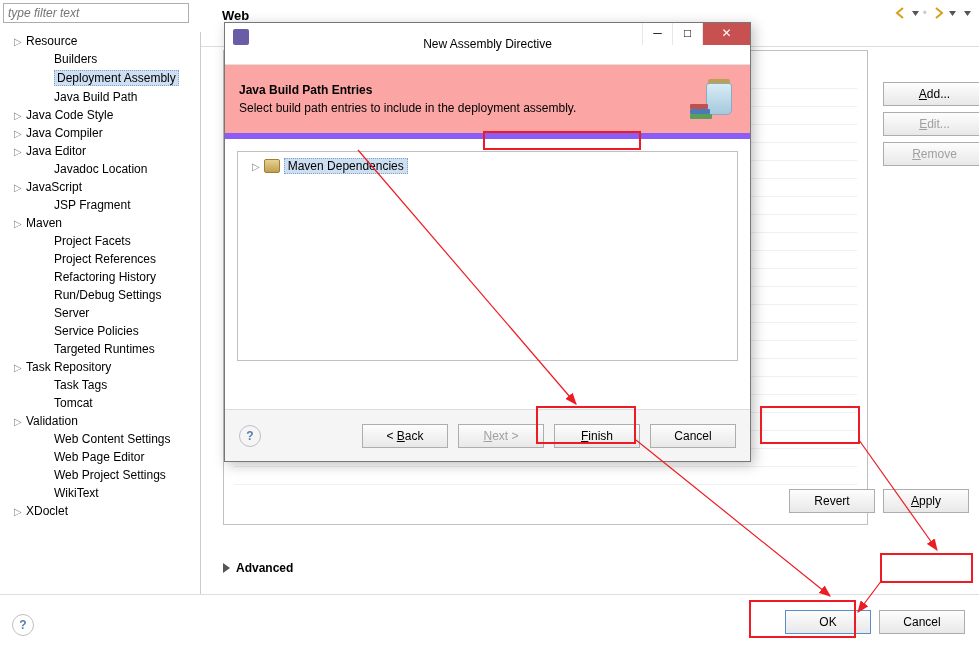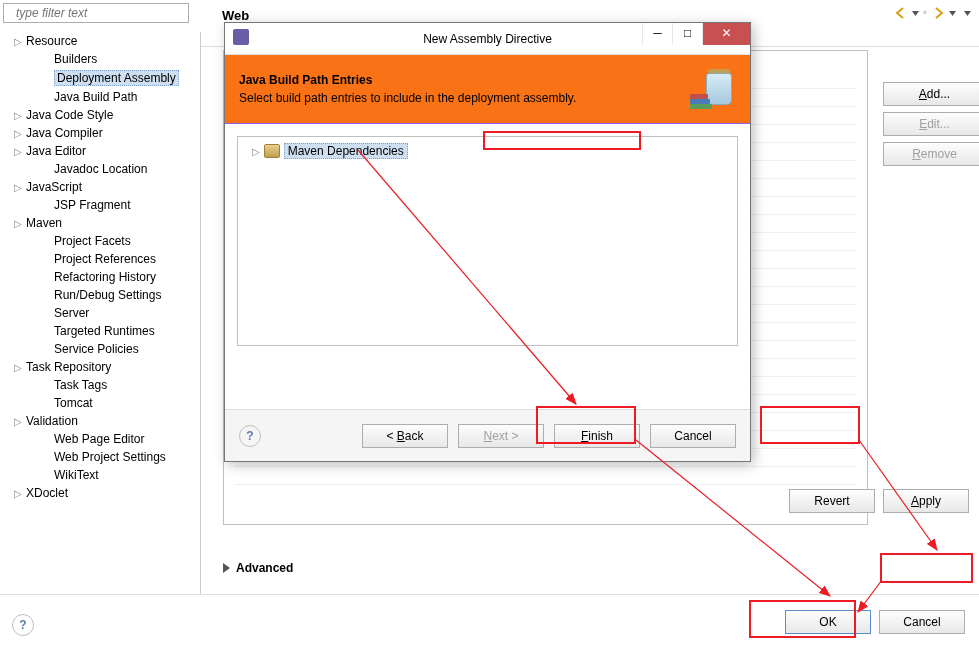--- a/index.html
+++ b/index.html
@@ -1,17 +1,17 @@
 <!DOCTYPE html>
 <html><head>
 <meta charset="utf-8">
 <style>
 * { box-sizing: border-box; font-family: Tahoma, sans-serif; font-size: 12px; }
 body { margin: 0; background: #fff; width: 979px; height: 654px; position: relative; overflow: hidden; }
-.filter-input { position: absolute; left: 3px; top: 3px; width: 186px; height: 20px; border: 1px solid #abadb3; font-style: italic; color: #4c1d95; padding: 2px 12px; }
+.filter-input { position: absolute; left: 3px; top: 3px; width: 186px; height: 20px; border: 1px solid #abadb3; font-style: italic; color: #4c1d95; padding: 2px 4px; }
 .heading { position: absolute; left: 222px; top: 8px; font-weight: bold; font-size: 13px; }
 .nav-arrows { position: absolute; right: 8px; top: 6px; display: flex; gap: 4px; align-items: center; }
 .nav-arrow { width: 14px; height: 14px; display: inline-block; }
 .dropdown-triangle { width: 7px; height: 7px; }
 
 .sidebar { position: absolute; left: 0; top: 32px; width: 200px; }
 .tree-item { padding: 2px 0 2px 14px; display: flex; align-items: center; cursor: pointer; }
 .tree-item.child { padding-left: 42px; }
 .tree-expand { width: 10px; height: 10px; margin-right: 2px; display: inline-block; color: #888; font-size: 10px; }
 .tree-label { color: #000; }
@@ -30,28 +30,28 @@
 .btn.disabled { color: #a0a0a0; cursor: default; }
 
 .advanced { position: absolute; left: 22px; top: 529px; display: flex; align-items: center; font-weight: bold; }
 .adv-triangle { margin-right: 5px; }
 
 .bottom-buttons { position: absolute; right: 10px; bottom: 75px; display: flex; gap: 8px; margin-top: 8px; }
 .footer { position: absolute; left: 0; right: 0; bottom: 0; height: 60px; border-top: 1px solid #ddd; display: flex; align-items: center; justify-content: flex-end; padding-right: 14px; gap: 8px; }
 .help-icon { position: absolute; left: 12px; bottom: 18px; width: 22px; height: 22px; border: 1px solid #c0c0c0; border-radius: 50%; text-align: center; line-height: 20px; color: #5a7cad; font-weight: bold; }
 
 .dialog { position: absolute; left: 224px; top: 22px; width: 527px; height: 440px; background: #fff; border: 1px solid #777; box-shadow: 3px 3px 12px rgba(0,0,0,0.25); z-index: 100; }
-.dlg-title { height: 32px; background: #fff; display: flex; align-items: center; justify-content: center; position: relative; border-bottom: 1px solid #e0e0e0; }
+.dlg-title { height: 42px; background: #fff; display: flex; align-items: center; justify-content: center; position: relative; border-bottom: 1px solid #e0e0e0; }
 .dlg-title-icon { position: absolute; left: 8px; top: 6px; width: 16px; height: 16px; background: #6b5da5; border-radius: 2px; }
 .dlg-title-text { font-size: 12px; }
 .dlg-controls { position: absolute; right: 0; top: 0; display: flex; }
 .dlg-ctrl { width: 30px; height: 22px; text-align: center; line-height: 20px; border-left: 1px solid #e8e8e8; cursor: pointer; }
 .dlg-ctrl.close { background: #c75050; color: #fff; width: 48px; }
 
-.dlg-header { padding: 10px 14px; display: flex; justify-content: space-between; align-items: center; border-bottom: 1px solid #8b5cf6; background: #f97316; gap: 24px; }
+.dlg-header { padding: 10px 14px; display: flex; justify-content: space-between; align-items: center; border-bottom: 6px solid #8b5cf6; background: #fca5a5; gap: 24px; }
 .dlg-header-text h3 { margin: 0 0 4px 0; font-size: 12px; font-weight: bold; }
 .dlg-header-text p { margin: 0; font-size: 12px; }
 .jar-icon { width: 48px; height: 48px; position: relative; }
 .jar-body { position: absolute; right: 4px; top: 8px; width: 26px; height: 32px; background: linear-gradient(#d8ebf5, #a5c9dd); border-radius: 3px 3px 5px 5px; border: 1px solid #8aaac0; }
 .jar-lid { position: absolute; right: 6px; top: 4px; width: 22px; height: 7px; background: #c0a050; border-radius: 2px; }
 .books { position: absolute; left: 2px; bottom: 4px; width: 22px; height: 16px; }
 .book1 { position: absolute; bottom: 0; width: 22px; height: 5px; background: #5a9e5a; border-radius: 1px; }
 .book2 { position: absolute; bottom: 5px; width: 20px; height: 5px; background: #4a7ab8; border-radius: 1px; }
 .book3 { position: absolute; bottom: 10px; width: 18px; height: 5px; background: #c05050; border-radius: 1px; }
 
@@ -155,41 +155,45 @@
     <div class="tree-item child">
       <span class="tree-expand"></span>
       <span class="tree-label">Run/Debug Settings</span>
     </div>
     <div class="tree-item child">
       <span class="tree-expand"></span>
       <span class="tree-label">Server</span>
     </div>
     <div class="tree-item child">
       <span class="tree-expand"></span>
+      <span class="tree-label">Service Policies</span>
+    </div>
+    <div class="tree-item child">
+      <span class="tree-expand"></span>
       <span class="tree-label">Targeted Runtimes</span>
     </div>
-    <div class="tree-item child">
-      <span class="tree-expand"></span>
-      <span class="tree-label">Service Policies</span>
-    </div>
     <div class="tree-item">
       <span class="tree-expand">▷</span>
       <span class="tree-label">Task Repository</span>
     </div>
     <div class="tree-item child">
       <span class="tree-expand"></span>
       <span class="tree-label">Task Tags</span>
     </div>
     <div class="tree-item child">
       <span class="tree-expand"></span>
       <span class="tree-label">Tomcat</span>
     </div>
     <div class="tree-item">
       <span class="tree-expand">▷</span>
       <span class="tree-label">Validation</span>
+    </div>
+    <div class="tree-item child">
+      <span class="tree-expand"></span>
+      <span class="tree-label">Web Content Settings</span>
     </div>
     <div class="tree-item child">
       <span class="tree-expand"></span>
       <span class="tree-label">Web Page Editor</span>
     </div>
     <div class="tree-item child">
       <span class="tree-expand"></span>
       <span class="tree-label">Web Project Settings</span>
     </div>
     <div class="tree-item child">

